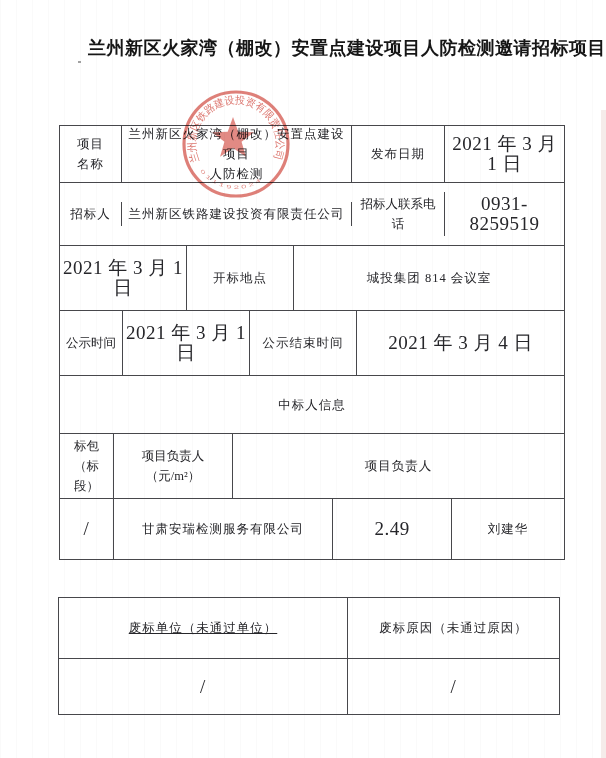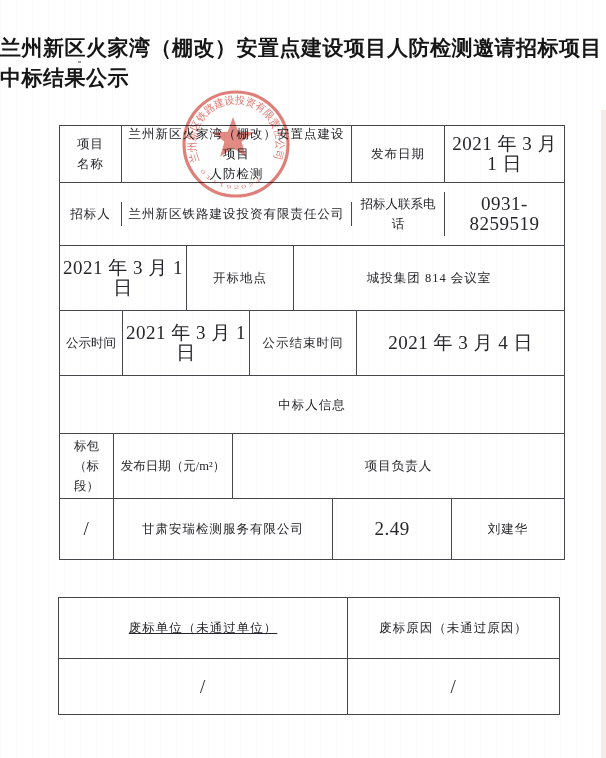--- a/index.html
+++ b/index.html
@@ -14,24 +14,24 @@
   }
   
   .page::before{
     content:"";
     position:absolute; inset:0;
     background:repeating-linear-gradient(90deg, rgba(0,0,0,0.018) 0 1px, transparent 1px 16px);
     pointer-events:none;
   }
   .doc-title{
     position:absolute; top:33px; left:0; right:0;
-    text-align:left;
+    text-align:right;
     font-family:"Liberation Sans","DejaVu Sans",sans-serif;
     font-weight:700;
-    font-size:21px;
+    font-size:18px;
     line-height:30px;
     letter-spacing:0.5px;
     color:#161616;
   }
   .tbl{
     position:absolute;
     border:1px solid var(--border-color,#47474b);
     box-sizing:border-box;
     display:flex; flex-direction:column;
     background:transparent;
@@ -76,21 +76,20 @@
     background:#555; opacity:0.55;
   }
 </style>
 </head>
 <body>
 
 <div class="page">
 
   <div class="doc-title">
     <div class="ln">兰州新区火家湾（棚改）安置点建设项目人防检测邀请招标项目</div>
-    <div class="ln">中标结果公示</div>
   </div>
 
   <div class="tbl" style="left:59px; top:125px; width:506px; height:435px;">
 
     <div class="trow" style="height:57px;">
       <div class="cell" style="width:62px;">
         <span class="ln">项目</span>
         <span class="ln">名称</span>
       </div>
       <div class="cell" style="width:230px;">
@@ -152,21 +151,21 @@
         <span class="ln">中标人信息</span>
       </div>
     </div>
 
     <div class="trow" style="height:65px;">
       <div class="cell tight" style="width:54px;">
         <span class="ln">标包</span>
         <span class="ln">（标段）</span>
       </div>
       <div class="cell tight" style="width:119px;">
-        <span class="ln">发布日期（元/m²）</span>
+        <span class="ln">项目负责人（元/m²）</span>
       </div>
       <div class="cell grow">
         <span class="ln">项目负责人</span>
       </div>
     </div>
 
     <div class="trow last">
       <div class="cell num" style="width:54px;">
         <span class="ln">/</span>
       </div>

